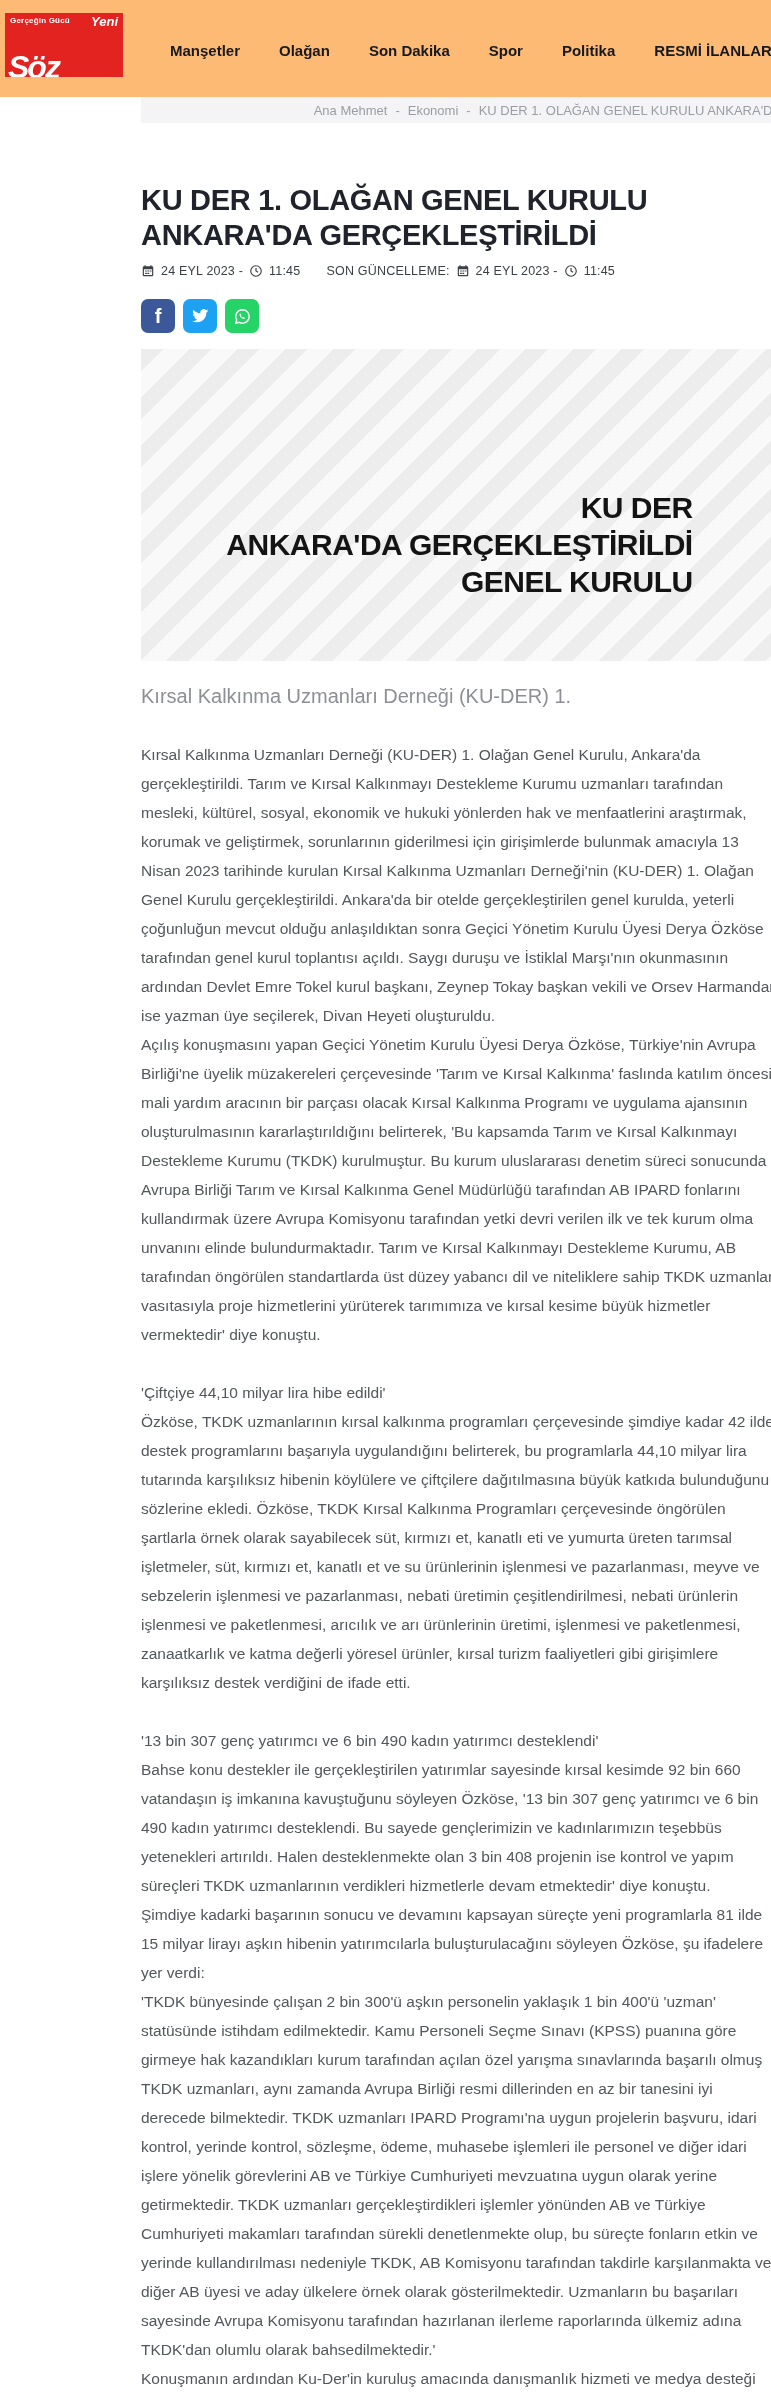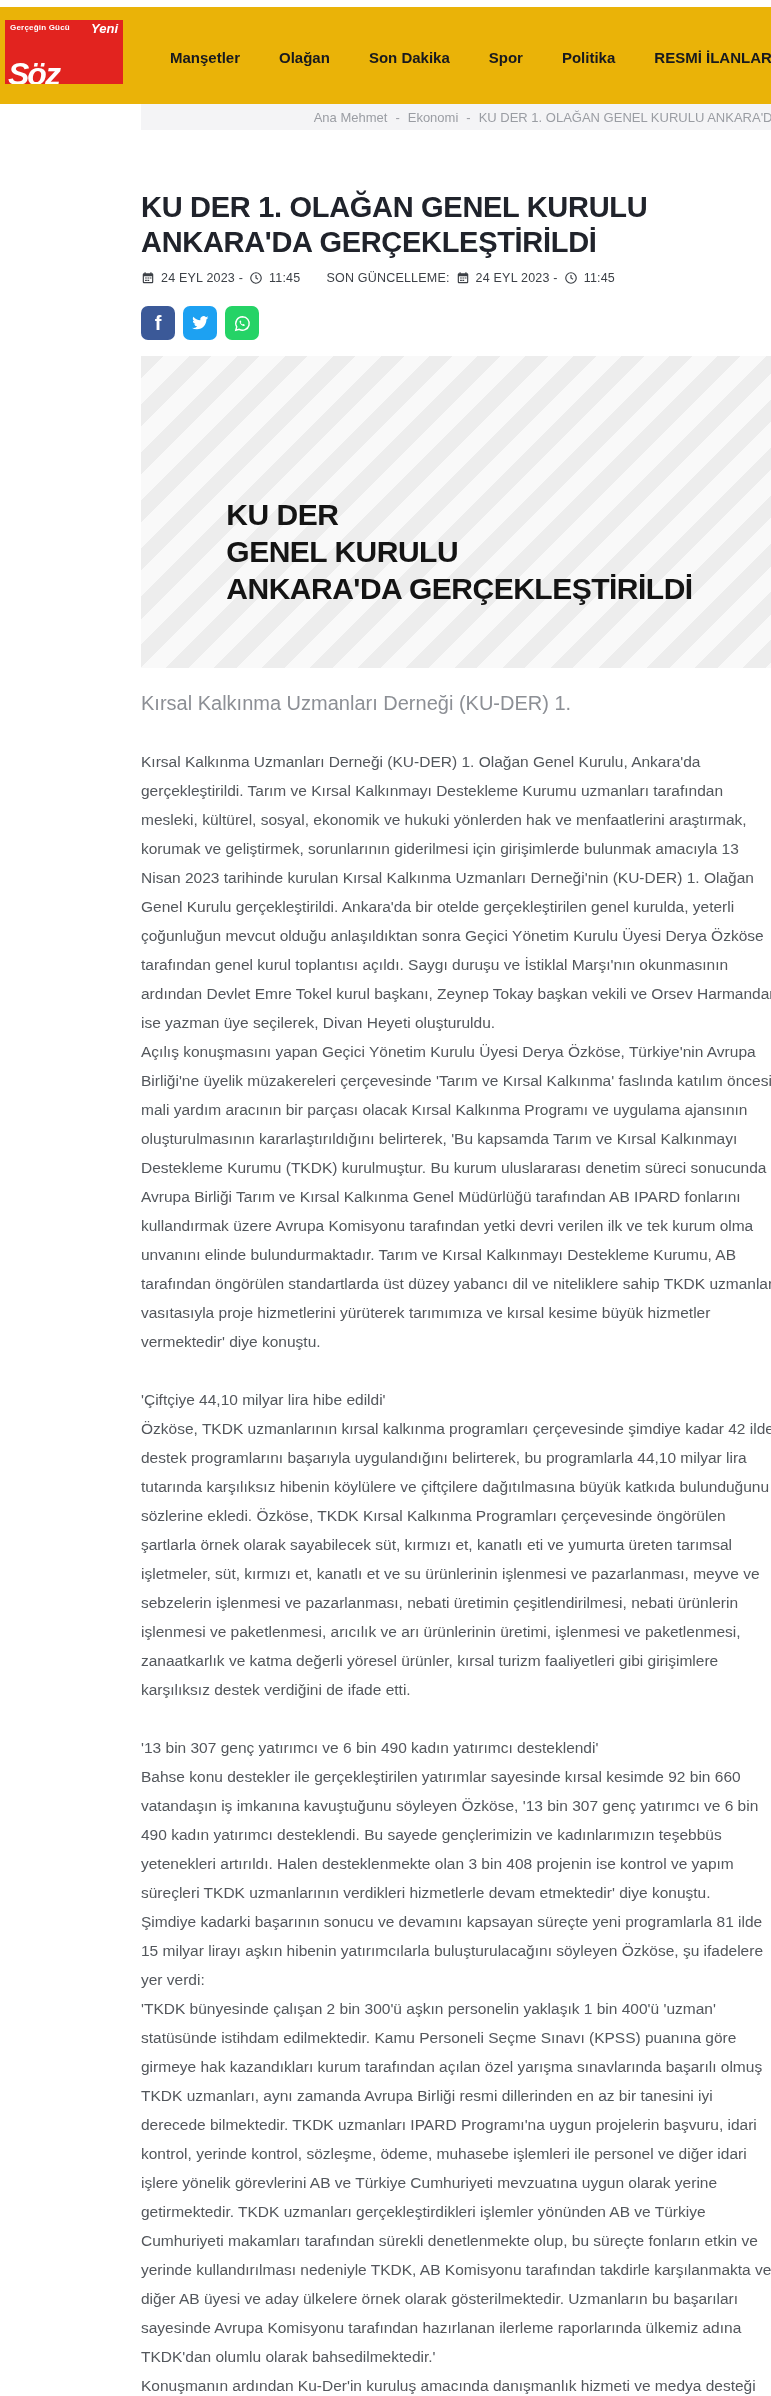--- a/index.html
+++ b/index.html
@@ -2,21 +2,21 @@
 <html lang="tr"><head>
 <meta charset="utf-8">
 <style>
   * { margin:0; padding:0; box-sizing:border-box; }
   html,body { background:#ffffff; }
   body {
     width:771px; height:2396px; overflow:hidden; position:relative;
     font-family:"Liberation Sans", sans-serif;
   }
   
-  .header { position:relative; height:97px; background:#eab308;margin-top:7px; }
+  .header { position:relative; height:97px; background:#fdba74; }
   .logo {
     position:absolute; left:5px; top:13px; width:118px; height:64px;
     background:#e2231f; color:#fff; overflow:hidden;
   }
   .logo-tagline { position:absolute; left:5px; top:3px; font-size:8px; font-weight:700; letter-spacing:.2px; }
   .logo-yeni { position:absolute; right:5px; top:1px; font-size:13px; font-weight:800; font-style:italic; }
   .logo-soz { position:absolute; left:3px; bottom:-8px; font-size:32px; font-weight:800; font-style:italic; letter-spacing:-2px; line-height:1.1; }
   .nav { position:absolute; left:170px; top:42px; display:flex; gap:39px; white-space:nowrap; }
   .nav-item { font-size:15px; font-weight:600; color:#17191f; cursor:pointer; }
   
@@ -46,21 +46,21 @@
   .social-btn.fb { background:#3b5998; font-size:20px; font-weight:700; }
   .social-btn.tw { background:#1da1f2; }
   .social-btn.wa { background:#25d366; }
   
   .feature-img {
     margin-top:16px; width:637px; height:312px; position:relative;
     background:repeating-linear-gradient(135deg, #ededed 0 16px, #f9f9f9 16px 34px);
     display:flex; align-items:center; justify-content:center;
   }
   .img-caption {
-    text-align:left; padding-top:78px;
+    text-align:right; padding-top:78px;
     font-weight:800; font-size:30px; line-height:37px; color:#141414; letter-spacing:-0.5px;
   }
   
   .lead { margin-top:24px; font-size:20px; color:#8c8f95; font-weight:400; }
   .body-text { margin-top:32px; }
   .body-p { font-size:15.5px; line-height:29px; color:#53575c; }
   .body-p.gap { margin-top:29px; }
 </style>
 </head>
 <body>
@@ -129,22 +129,22 @@
       <svg width="19" height="19" viewBox="0 0 24 24" fill="none" stroke="#fff" stroke-width="1.8">
           <path d="M12 3.5a8.5 8.5 0 0 0-7.3 12.8L3.5 20.5l4.3-1.1A8.5 8.5 0 1 0 12 3.5z"></path>
           <path d="M9.3 8.2c.25 0 .5.18.6.45l.55 1.2c.1.25 0 .55-.18.73l-.6.6c.45.95 1.25 1.75 2.2 2.2l.6-.6c.18-.18.48-.28.73-.18l1.2.55c.27.1.45.35.45.6 0 .75-.6 1.35-1.35 1.27-2.7-.35-4.85-2.5-5.2-5.2-.08-.75.52-1.42 1-1.62z" fill="#fff" stroke="none"></path>
         </svg>
     </button>
   </div>
 
   <div class="feature-img">
     <div class="img-caption">
       <div>KU DER</div>
+      <div>ANKARA'DA GERÇEKLEŞTİRİLDİ</div>
       <div>GENEL KURULU</div>
-      <div>ANKARA'DA GERÇEKLEŞTİRİLDİ</div>
     </div>
   </div>
 
   <div class="lead">Kırsal Kalkınma Uzmanları Derneği (KU-DER) 1.</div>
 
   <div class="body-text">
     <p class="body-p">Kırsal Kalkınma Uzmanları Derneği (KU-DER) 1. Olağan Genel Kurulu, Ankara'da gerçekleştirildi. Tarım ve Kırsal Kalkınmayı Destekleme Kurumu uzmanları tarafından mesleki, kültürel, sosyal, ekonomik ve hukuki yönlerden hak ve menfaatlerini araştırmak, korumak ve geliştirmek, sorunlarının giderilmesi için girişimlerde bulunmak amacıyla 13 Nisan 2023 tarihinde kurulan Kırsal Kalkınma Uzmanları Derneği'nin (KU-DER) 1. Olağan Genel Kurulu gerçekleştirildi. Ankara'da bir otelde gerçekleştirilen genel kurulda, yeterli çoğunluğun mevcut olduğu anlaşıldıktan sonra Geçici Yönetim Kurulu Üyesi Derya Özköse tarafından genel kurul toplantısı açıldı. Saygı duruşu ve İstiklal Marşı'nın okunmasının ardından Devlet Emre Tokel kurul başkanı, Zeynep Tokay başkan vekili ve Orsev Harmandar ise yazman üye seçilerek, Divan Heyeti oluşturuldu.</p>
     <p class="body-p">Açılış konuşmasını yapan Geçici Yönetim Kurulu Üyesi Derya Özköse, Türkiye'nin Avrupa Birliği'ne üyelik müzakereleri çerçevesinde 'Tarım ve Kırsal Kalkınma' faslında katılım öncesi mali yardım aracının bir parçası olacak Kırsal Kalkınma Programı ve uygulama ajansının oluşturulmasının kararlaştırıldığını belirterek, 'Bu kapsamda Tarım ve Kırsal Kalkınmayı Destekleme Kurumu (TKDK) kurulmuştur. Bu kurum uluslararası denetim süreci sonucunda Avrupa Birliği Tarım ve Kırsal Kalkınma Genel Müdürlüğü tarafından AB IPARD fonlarını kullandırmak üzere Avrupa Komisyonu tarafından yetki devri verilen ilk ve tek kurum olma unvanını elinde bulundurmaktadır. Tarım ve Kırsal Kalkınmayı Destekleme Kurumu, AB tarafından öngörülen standartlarda üst düzey yabancı dil ve niteliklere sahip TKDK uzmanları vasıtasıyla proje hizmetlerini yürüterek tarımımıza ve kırsal kesime büyük hizmetler vermektedir' diye konuştu.</p>
     <p class="body-p gap">'Çiftçiye 44,10 milyar lira hibe edildi'</p>
     <p class="body-p">Özköse, TKDK uzmanlarının kırsal kalkınma programları çerçevesinde şimdiye kadar 42 ilde destek programlarını başarıyla uygulandığını belirterek, bu programlarla 44,10 milyar lira tutarında karşılıksız hibenin köylülere ve çiftçilere dağıtılmasına büyük katkıda bulunduğunu sözlerine ekledi. Özköse, TKDK Kırsal Kalkınma Programları çerçevesinde öngörülen şartlarla örnek olarak sayabilecek süt, kırmızı et, kanatlı eti ve yumurta üreten tarımsal işletmeler, süt, kırmızı et, kanatlı et ve su ürünlerinin işlenmesi ve pazarlanması, meyve ve sebzelerin işlenmesi ve pazarlanması, nebati üretimin çeşitlendirilmesi, nebati ürünlerin işlenmesi ve paketlenmesi, arıcılık ve arı ürünlerinin üretimi, işlenmesi ve paketlenmesi, zanaatkarlık ve katma değerli yöresel ürünler, kırsal turizm faaliyetleri gibi girişimlere karşılıksız destek verdiğini de ifade etti.</p>

